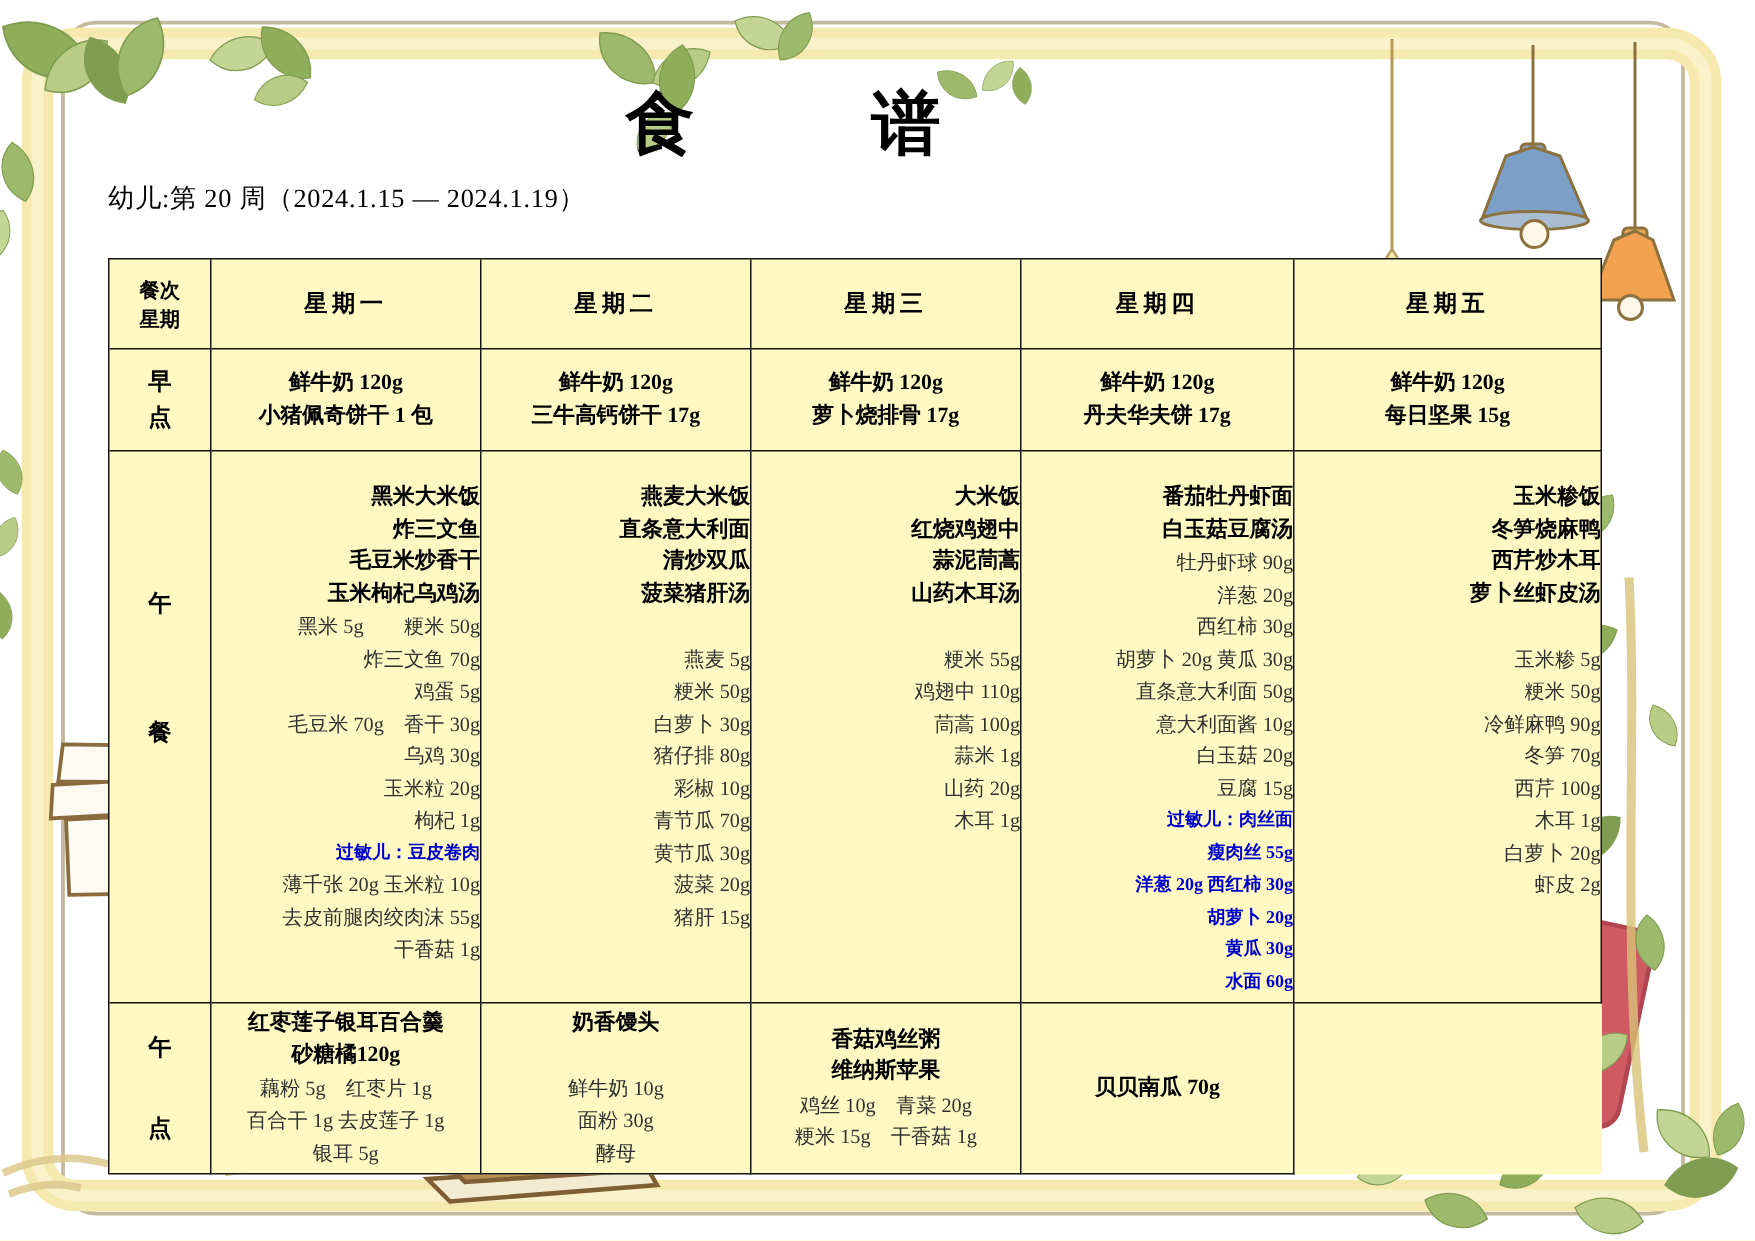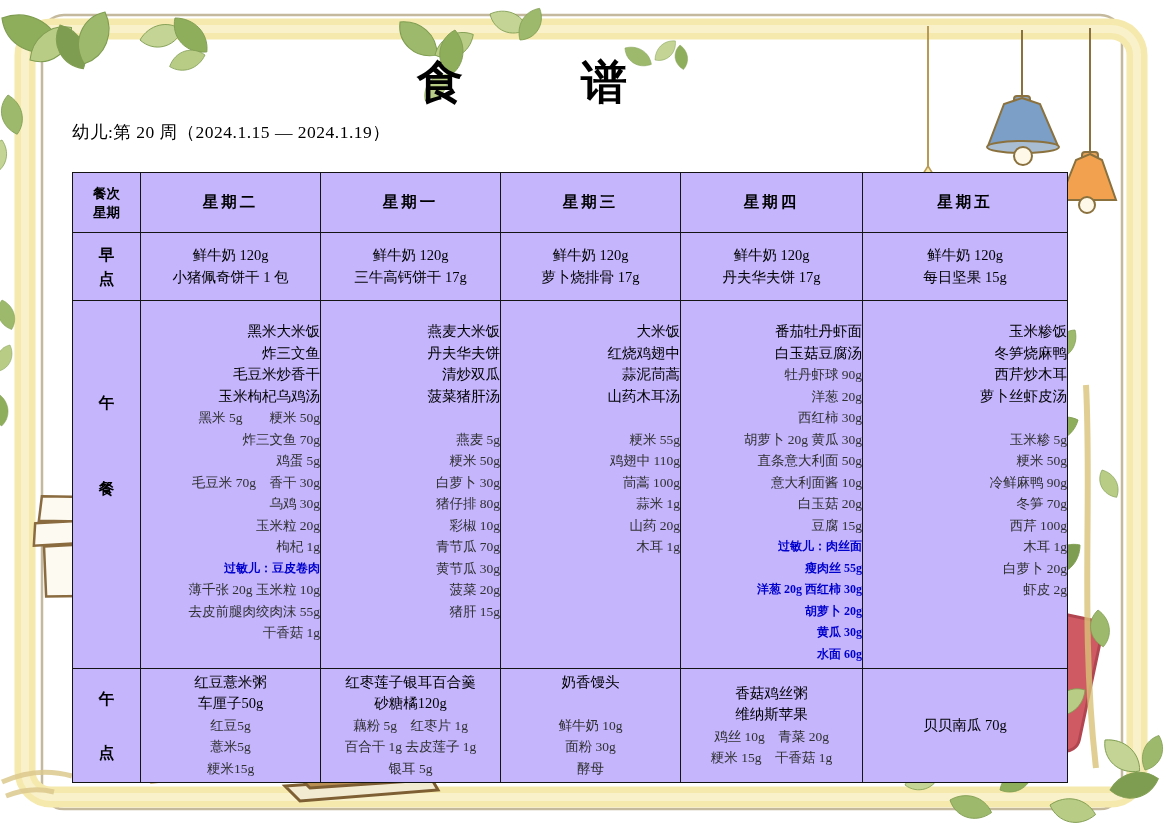--- a/index.html
+++ b/index.html
@@ -20,36 +20,36 @@
     position:absolute;left:72px;top:120px;
     font-size:17.5px;color:#000000;letter-spacing:0.5px;font-weight:500;
   }
 
   .menu-grid{
     position:absolute;left:72px;top:172px;
     display:grid;
     grid-template-columns:68px 180px 180px 180px 182px 205px;
     grid-template-rows:60px 68px 368px 114px;
     border-top:1.5px solid #141414;border-left:1.5px solid #141414;
-    background:#c4b5fd;
+    background:#fef9c3;
   }
   .mcell{
     border-right:1.5px solid #141414;border-bottom:1.5px solid #141414;
     display:flex;flex-direction:column;align-items:center;justify-content:center;
     overflow:hidden;text-align:center;box-sizing:border-box;
   }
   .hday{font-weight:bold;font-size:15.5px;letter-spacing:3px;color:#000;}
   .hcorner div{font-weight:bold;font-size:13.5px;line-height:19px;color:#000;}
   .labelcell div{font-weight:bold;font-size:15.5px;color:#000;line-height:20px;}
   .row-breakfast.labelcell{gap:4px;}
   .row-lunch.labelcell{gap:66px;padding-bottom:78px;}
   .row-snack.labelcell{gap:34px;}
 
   .line{line-height:21.5px;white-space:nowrap;}
-  .line.b{font-weight:normal;font-size:14.5px;color:#000;}
+  .line.b{font-weight:bold;font-size:14.5px;color:#000;}
   .line.r{font-size:13.5px;color:#303030;}
   .line.a{font-weight:bold;font-size:12px;color:var(--allergy,#0000cc);}
   .line.g{height:21.5px;}
   .row-lunch.bodycell{justify-content:flex-start;padding-top:20px;align-items:flex-end;}
 </style>
 </head>
 <body>
 
 <svg class="decor" width="1170" height="827" viewBox="0 0 1170 827">
   <defs>
@@ -164,22 +164,22 @@
     <span>谱</span>
   </div>
 
   <div class="page-subtitle">幼儿:第 20 周（2024.1.15 — 2024.1.19）</div>
 
   <div class="menu-grid">
       <div class="mcell hcorner">
         <div>餐次</div>
         <div>星期</div>
       </div>
+      <div class="mcell hday">星期一</div>
       <div class="mcell hday">星期二</div>
-      <div class="mcell hday">星期一</div>
       <div class="mcell hday">星期三</div>
       <div class="mcell hday">星期四</div>
       <div class="mcell hday">星期五</div>
       <div class="mcell labelcell row-breakfast">
         <div>早</div>
         <div>点</div>
       </div>
       <div class="mcell bodycell row-breakfast">
         <div class="line b">鲜牛奶 120g</div>
         <div class="line b">小猪佩奇饼干 1 包</div>
@@ -216,21 +216,21 @@
         <div class="line r">乌鸡 30g</div>
         <div class="line r">玉米粒 20g</div>
         <div class="line r">枸杞 1g</div>
         <div class="line a">过敏儿：豆皮卷肉</div>
         <div class="line r">薄千张 20g 玉米粒 10g</div>
         <div class="line r">去皮前腿肉绞肉沫 55g</div>
         <div class="line r">干香菇 1g</div>
       </div>
       <div class="mcell bodycell row-lunch">
         <div class="line b">燕麦大米饭</div>
-        <div class="line b">丹夫华夫饼</div>
+        <div class="line b">直条意大利面</div>
         <div class="line b">清炒双瓜</div>
         <div class="line b">菠菜猪肝汤</div>
         <div class="line g"></div>
         <div class="line r">燕麦 5g</div>
         <div class="line r">粳米 50g</div>
         <div class="line r">白萝卜 30g</div>
         <div class="line r">猪仔排 80g</div>
         <div class="line r">彩椒 10g</div>
         <div class="line r">青节瓜 70g</div>
         <div class="line r">黄节瓜 30g</div>
@@ -281,27 +281,20 @@
         <div class="line r">西芹 100g</div>
         <div class="line r">木耳 1g</div>
         <div class="line r">白萝卜 20g</div>
         <div class="line r">虾皮 2g</div>
       </div>
       <div class="mcell labelcell row-snack">
         <div>午</div>
         <div>点</div>
       </div>
       <div class="mcell bodycell row-snack">
-        <div class="line b">红豆薏米粥</div>
-        <div class="line b">车厘子50g</div>
-        <div class="line r">红豆5g</div>
-        <div class="line r">薏米5g</div>
-        <div class="line r">粳米15g</div>
-      </div>
-      <div class="mcell bodycell row-snack">
         <div class="line b">红枣莲子银耳百合羹</div>
         <div class="line b">砂糖橘120g</div>
         <div class="line r">藕粉 5g　红枣片 1g</div>
         <div class="line r">百合干 1g 去皮莲子 1g</div>
         <div class="line r">银耳 5g</div>
       </div>
       <div class="mcell bodycell row-snack">
         <div class="line b">奶香馒头</div>
         <div class="line g"></div>
         <div class="line r">鲜牛奶 10g</div>

